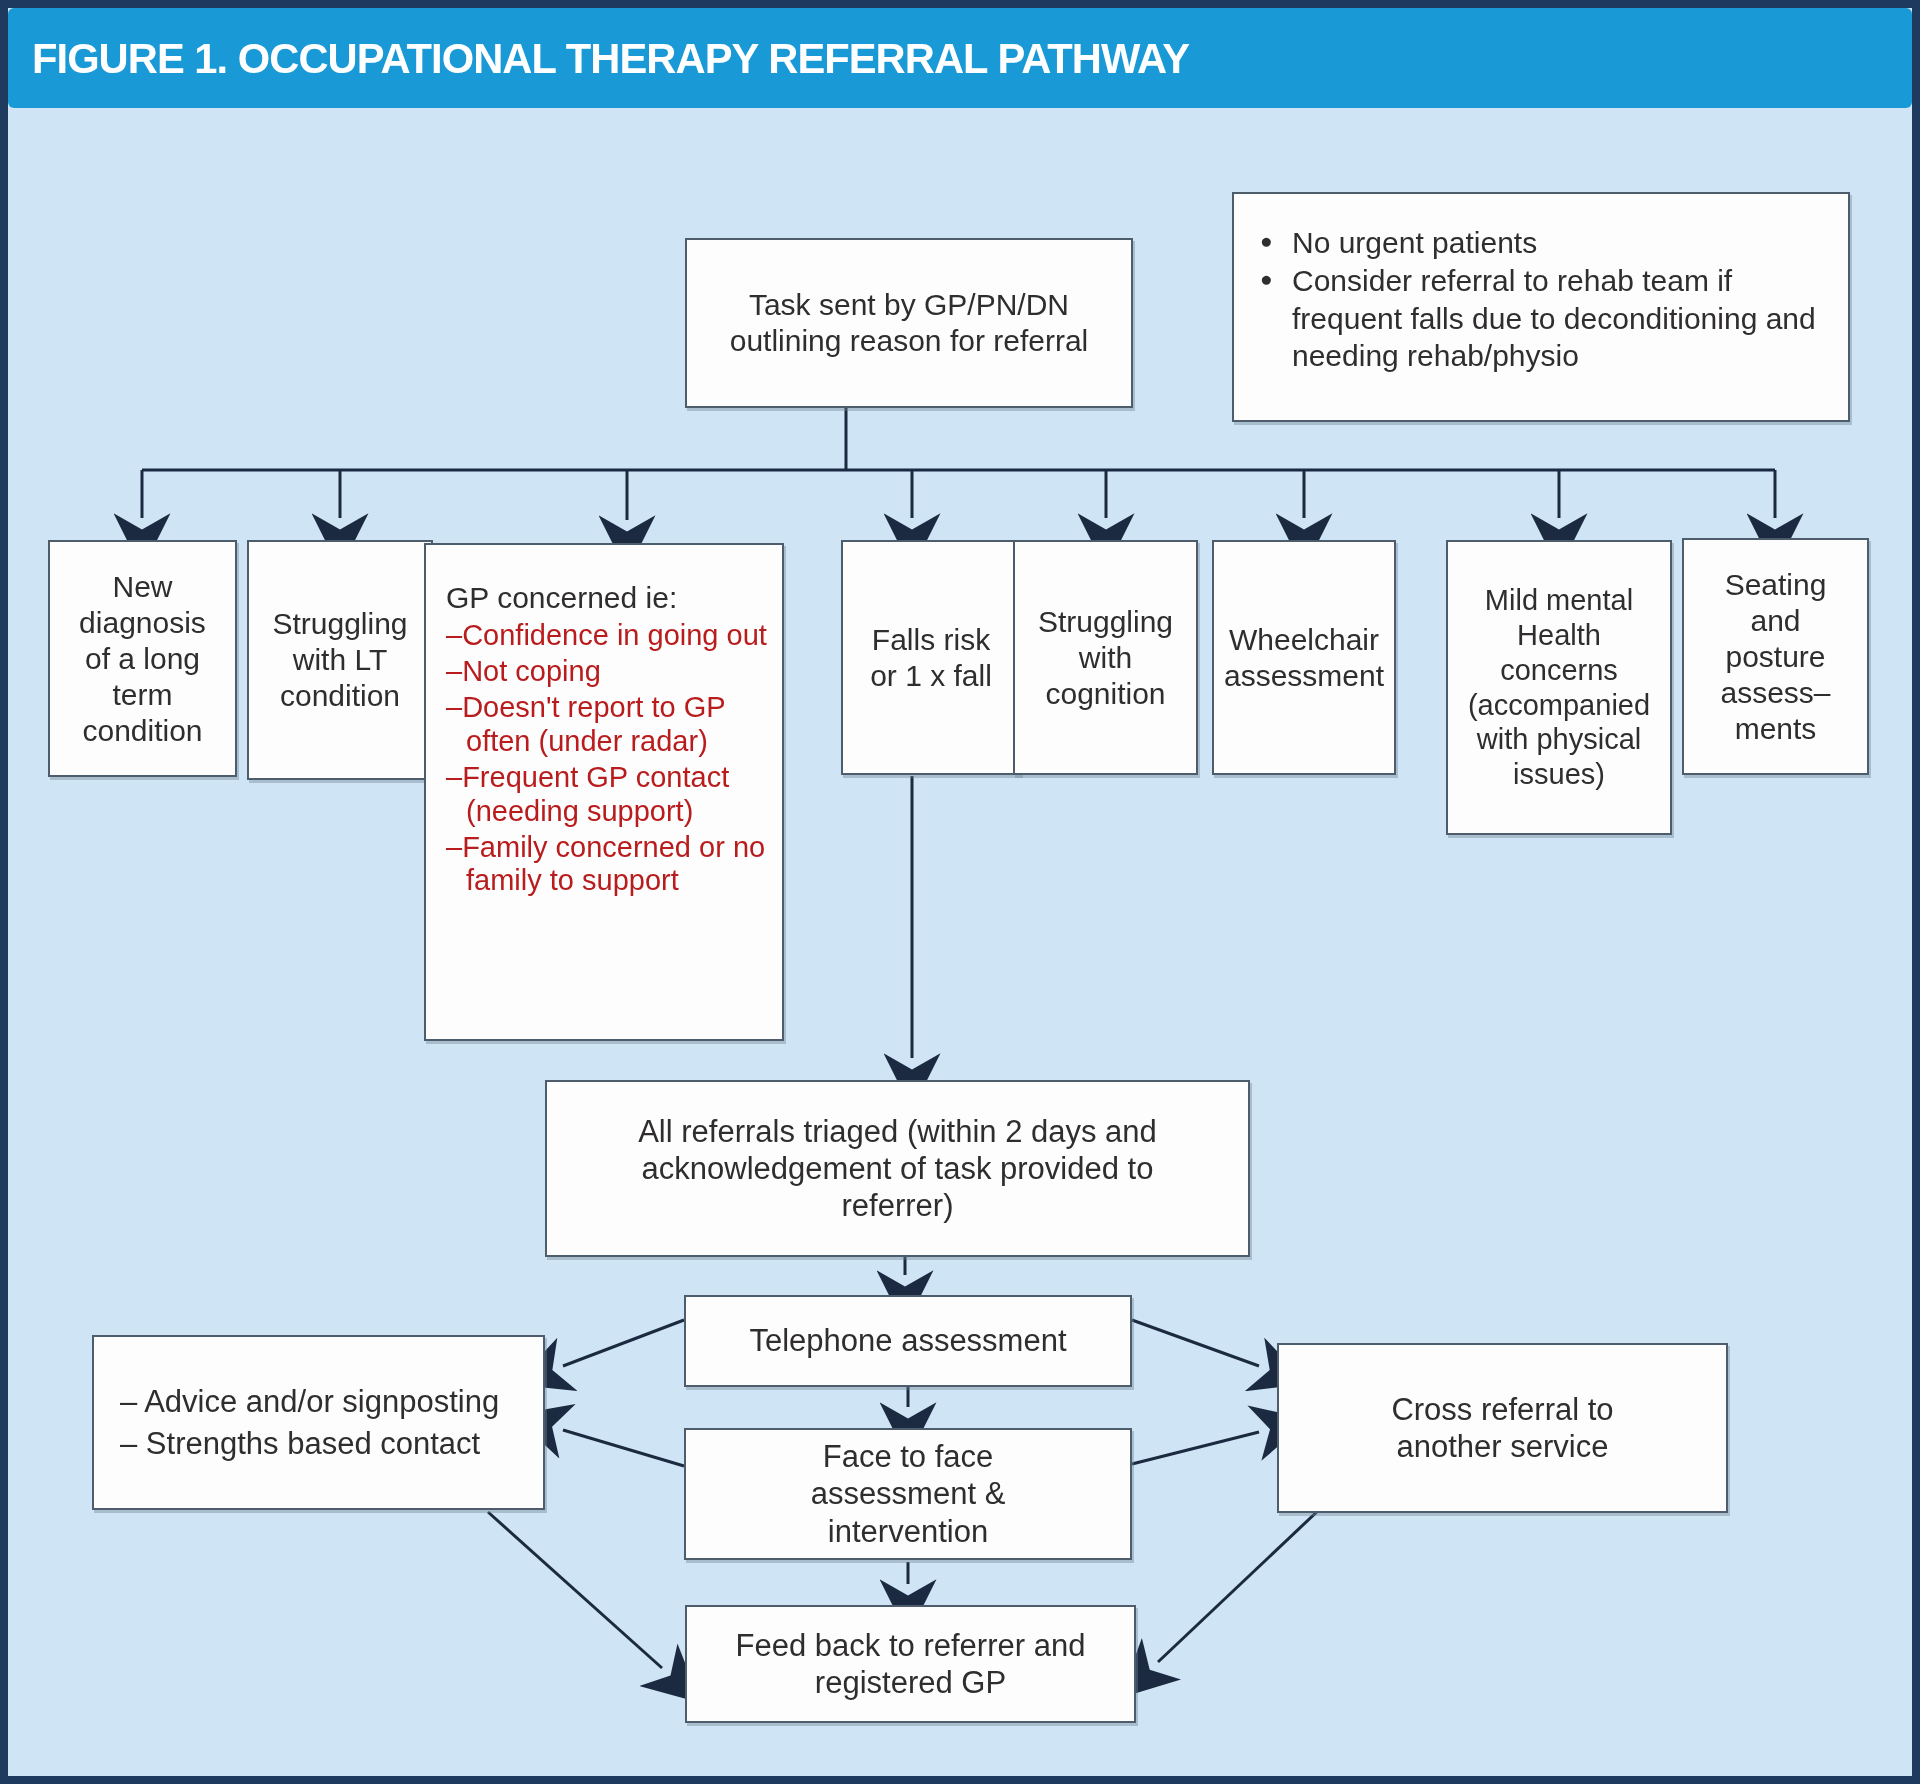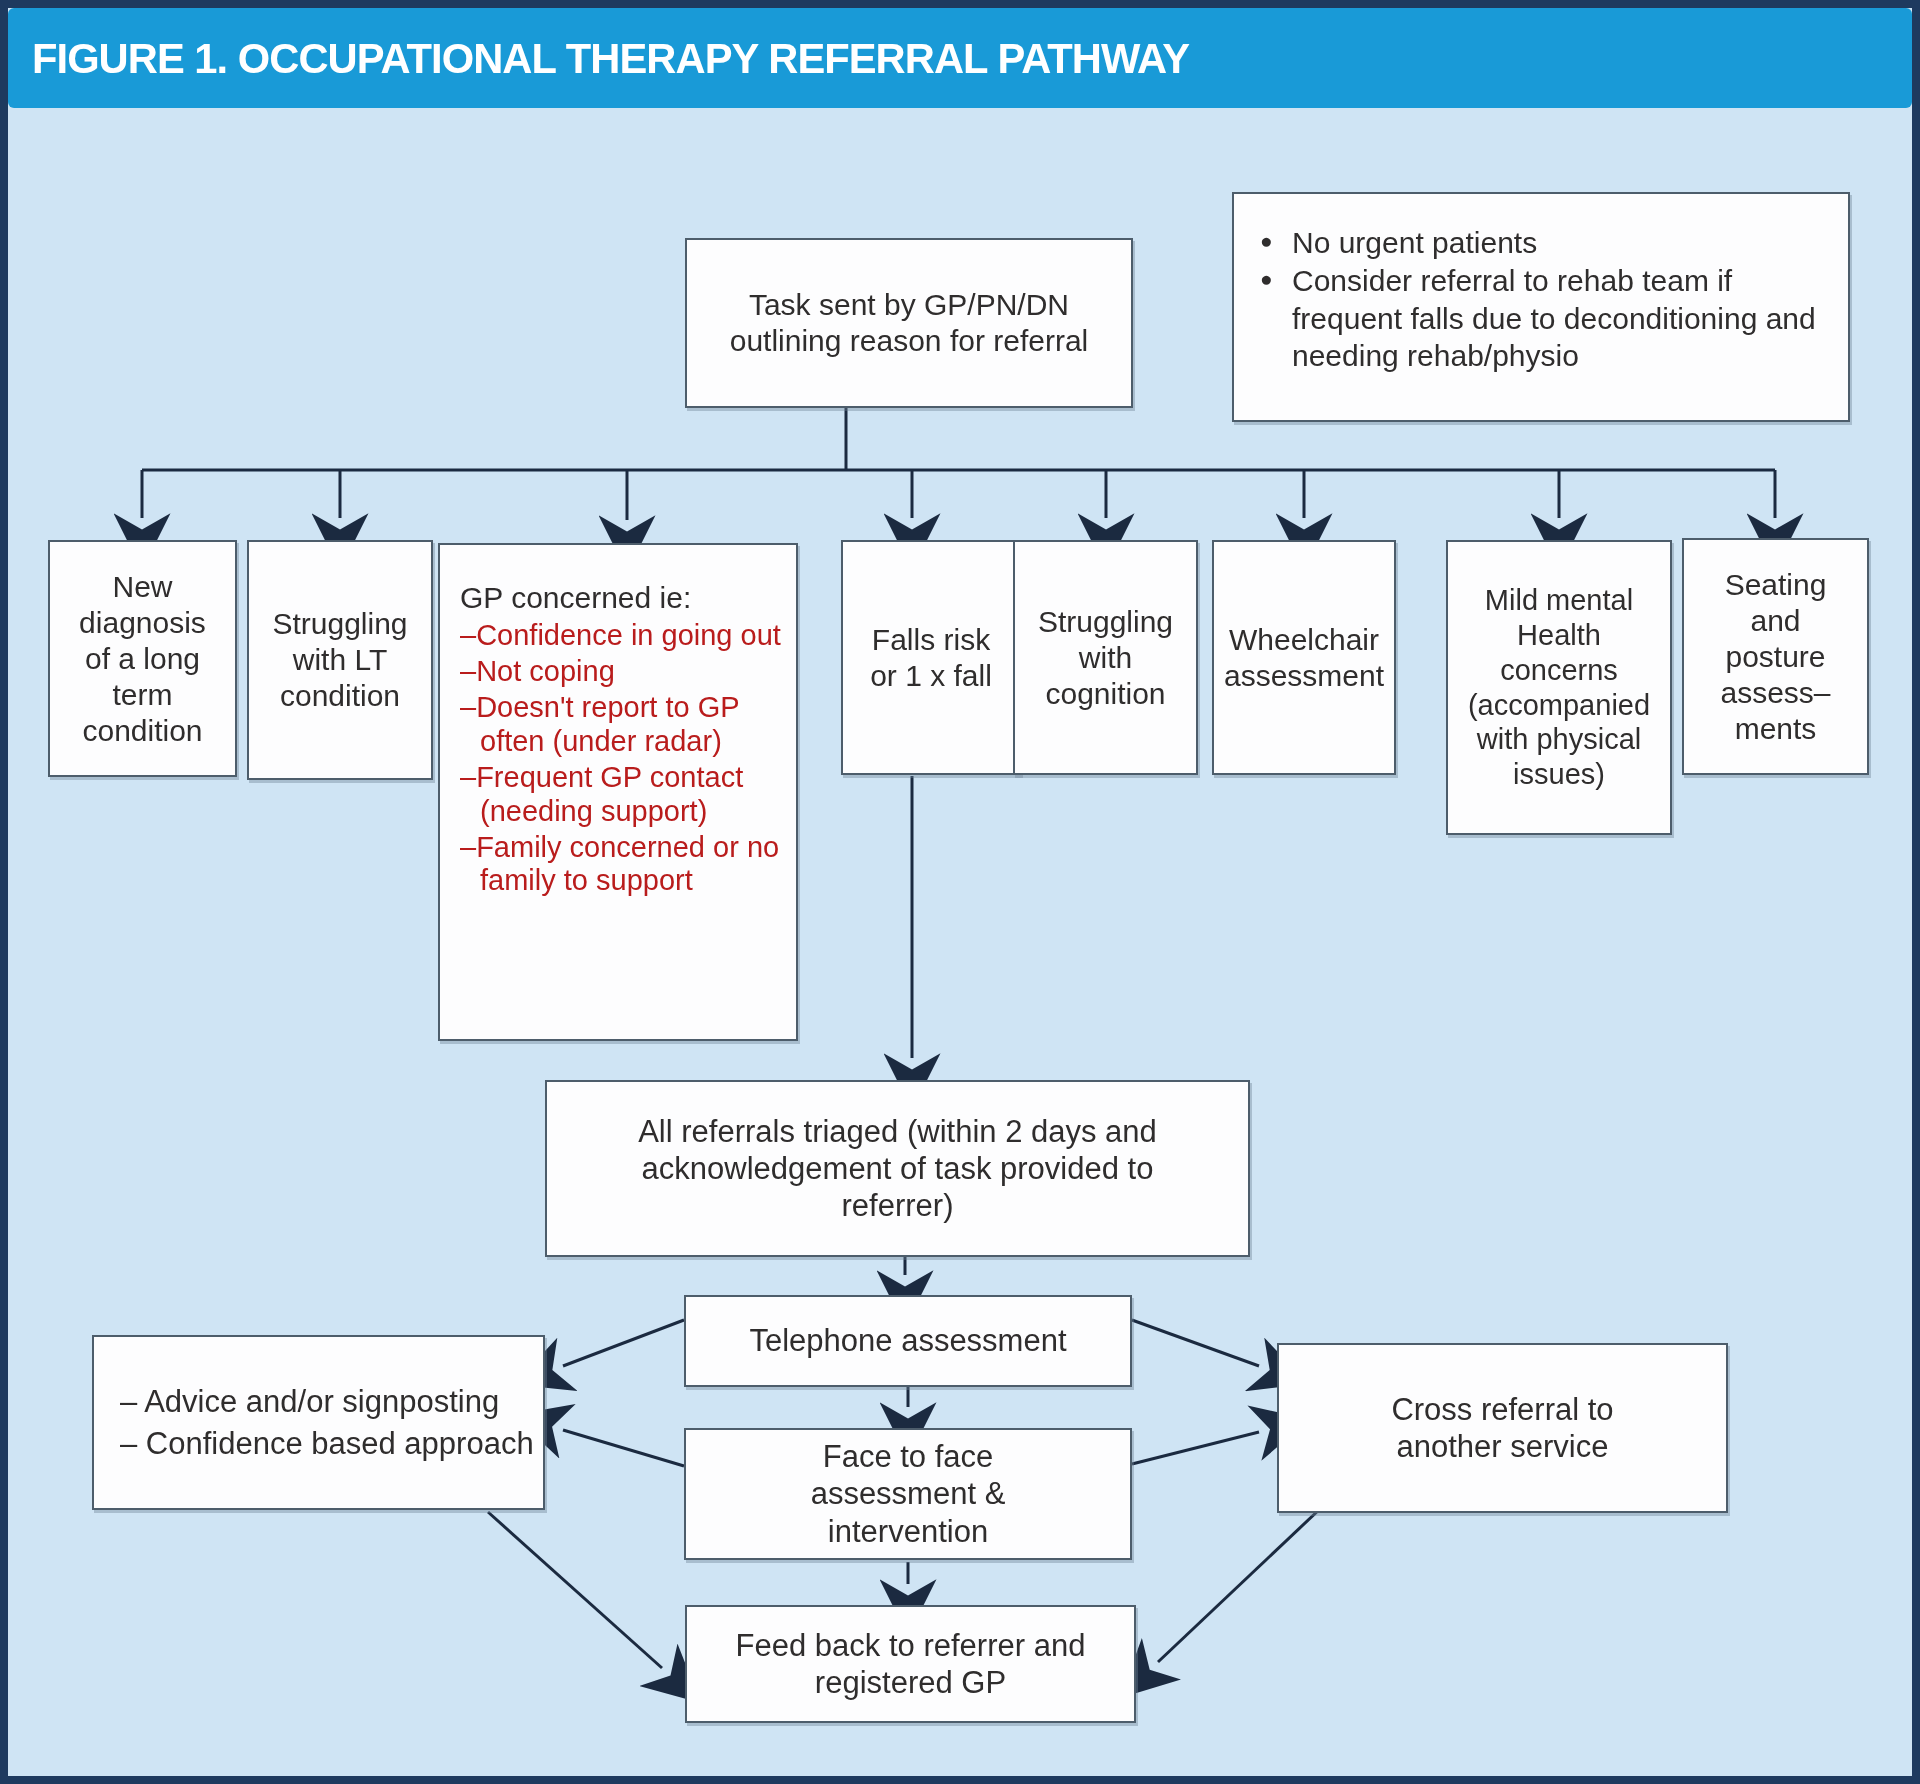--- a/index.html
+++ b/index.html
@@ -111,21 +111,21 @@
   </div>
 
   <div class="node center" style="left:48px;top:540px;width:189px;height:237px;">
     <div class="txt" style="max-width:160px;">New diagnosis of a long term condition</div>
   </div>
 
   <div class="node center" style="left:247px;top:540px;width:186px;height:240px;">
     <div class="txt" style="max-width:160px;">Struggling with LT condition</div>
   </div>
 
-  <div class="node gp" style="left:438px;top:543px;width:360px;height:498px;">
+  <div class="node gp" style="left:424px;top:543px;width:360px;height:498px;">
     <div class="heading">GP concerned ie:</div>
     <div>
         <div class="li">–Confidence in going out</div>
         <div class="li">–Not coping</div>
         <div class="li">–Doesn't report to GP often (under radar)</div>
         <div class="li">–Frequent GP contact (needing support)</div>
         <div class="li">–Family concerned or no family to support</div>
       </div>
   </div>
 
@@ -157,21 +157,21 @@
     <div class="txt">Telephone assessment</div>
   </div>
 
   <div class="node center big" style="left:684px;top:1428px;width:448px;height:132px;">
     <div class="txt" style="max-width:330px;">Face to face assessment &amp; intervention</div>
   </div>
 
   <div class="node advice" style="left:92px;top:1335px;width:453px;height:175px;">
     <div>
         <div class="li">– Advice and/or signposting</div>
-        <div class="li">– Confidence based approach</div>
+        <div class="li">– Strengths based contact</div>
       </div>
   </div>
 
   <div class="node center big" style="left:1277px;top:1343px;width:451px;height:170px;">
     <div class="txt" style="max-width:250px;">Cross referral to another service</div>
   </div>
 
   <div class="node center big" style="left:685px;top:1605px;width:451px;height:118px;">
     <div class="txt" style="max-width:370px;">Feed back to referrer and registered GP</div>
   </div>

